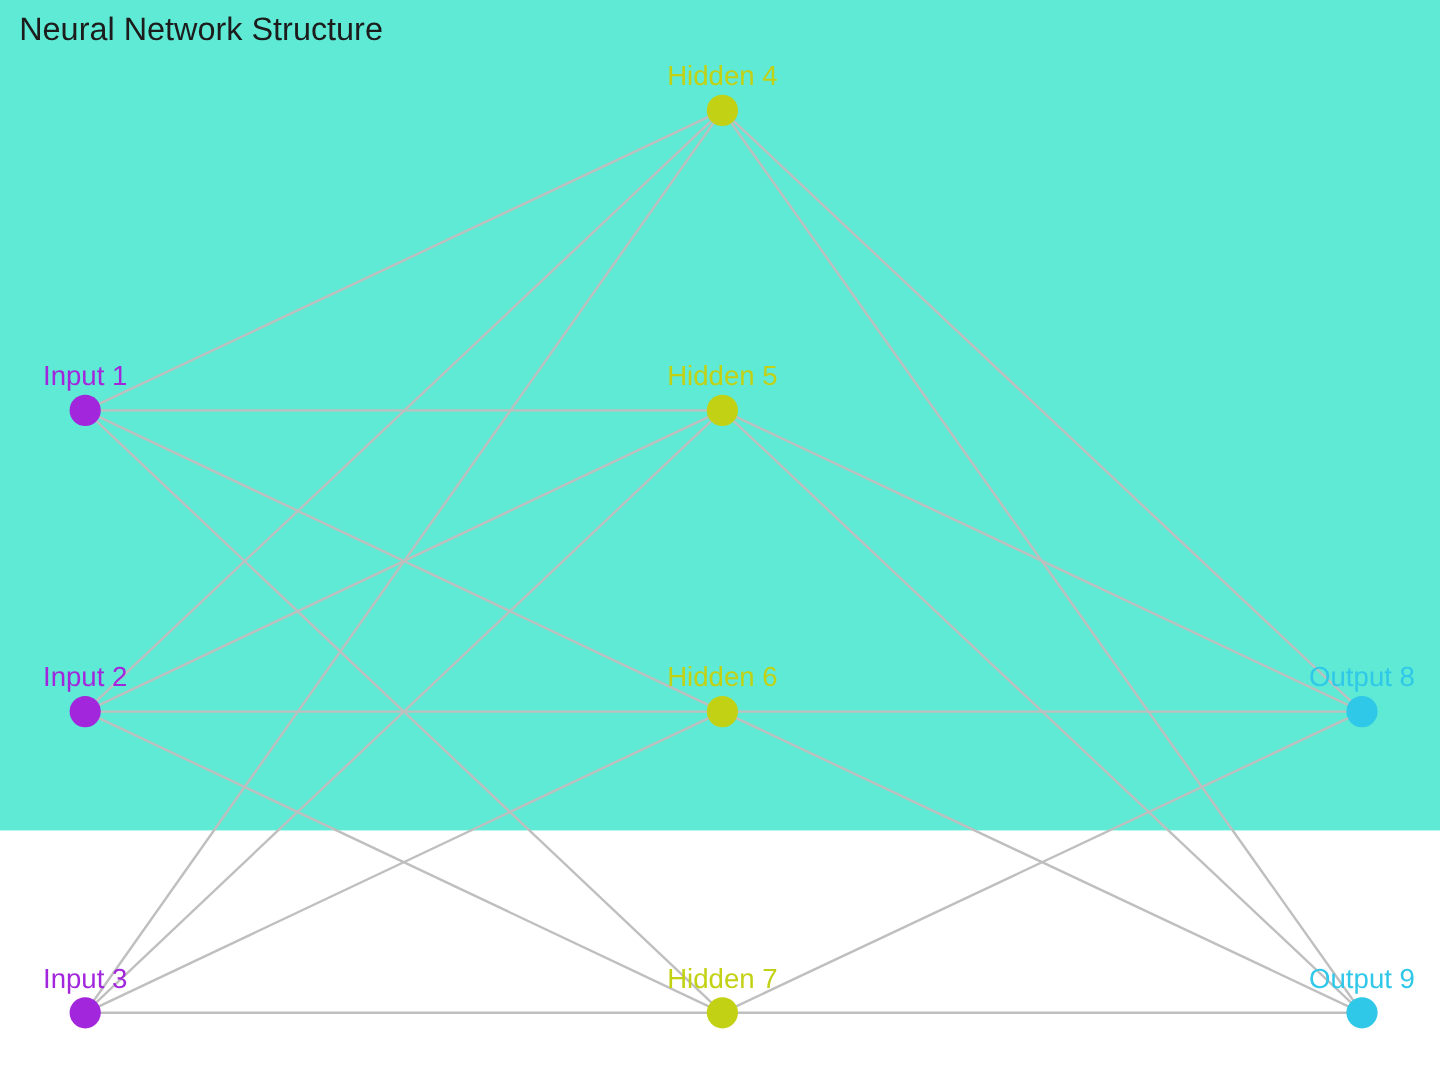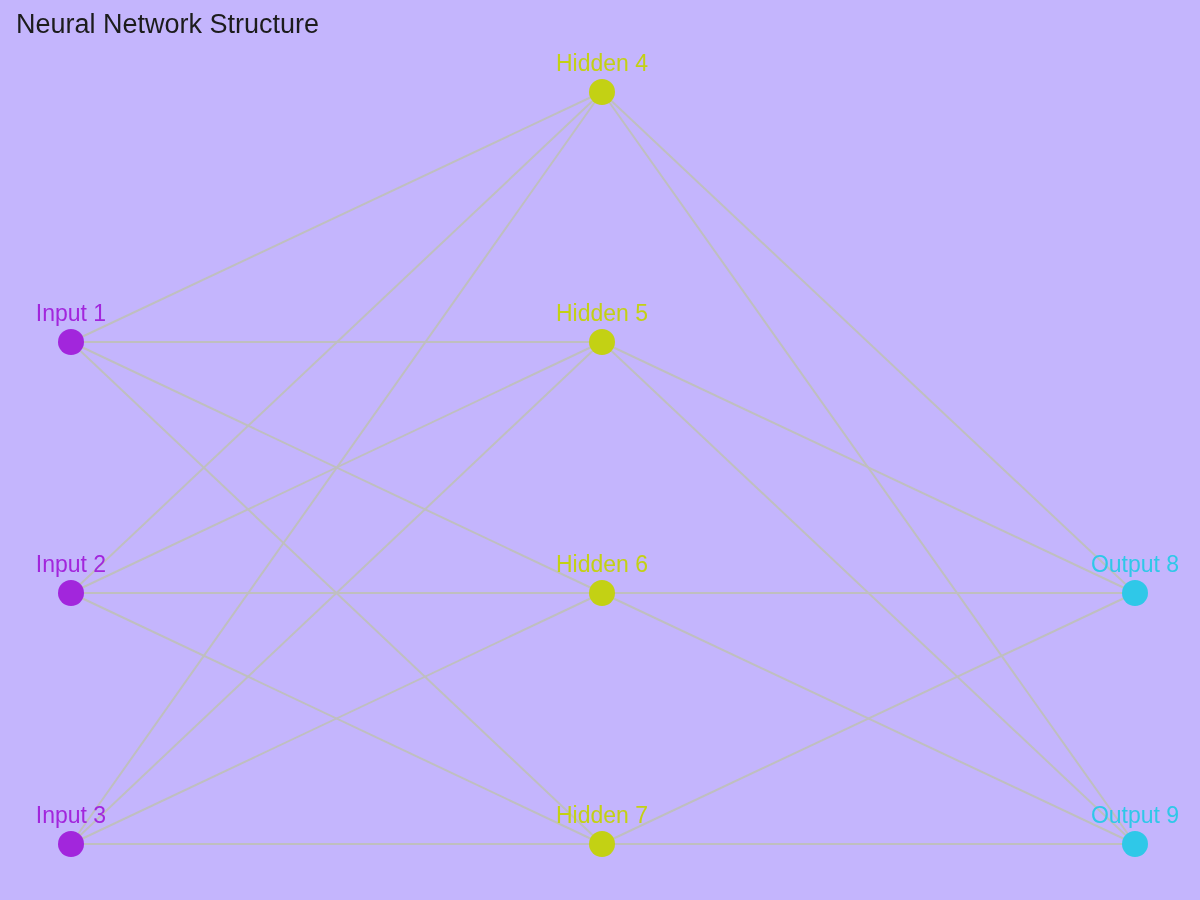--- a/index.html
+++ b/index.html
@@ -3,22 +3,22 @@
 <meta charset="utf-8">
 <style>
   html, body {
     margin: 0; padding: 0;
     width: 1200px; height: 900px;
     background: #ffffff;
     overflow: hidden;
   }
   .figure {
     position: relative;
-    width: 1200px; height: 900px;
-    background: #c4b5fd;
+    width: 1200px; height: 692px;
+    background: #5eead4;
   }
   svg { display: block; }
   .chart-title {
     font-family: "Liberation Sans", sans-serif;
     font-size: 27px;
   }
   .node-label {
     font-family: "Liberation Sans", sans-serif;
     font-size: 23px;
     text-anchor: middle;

